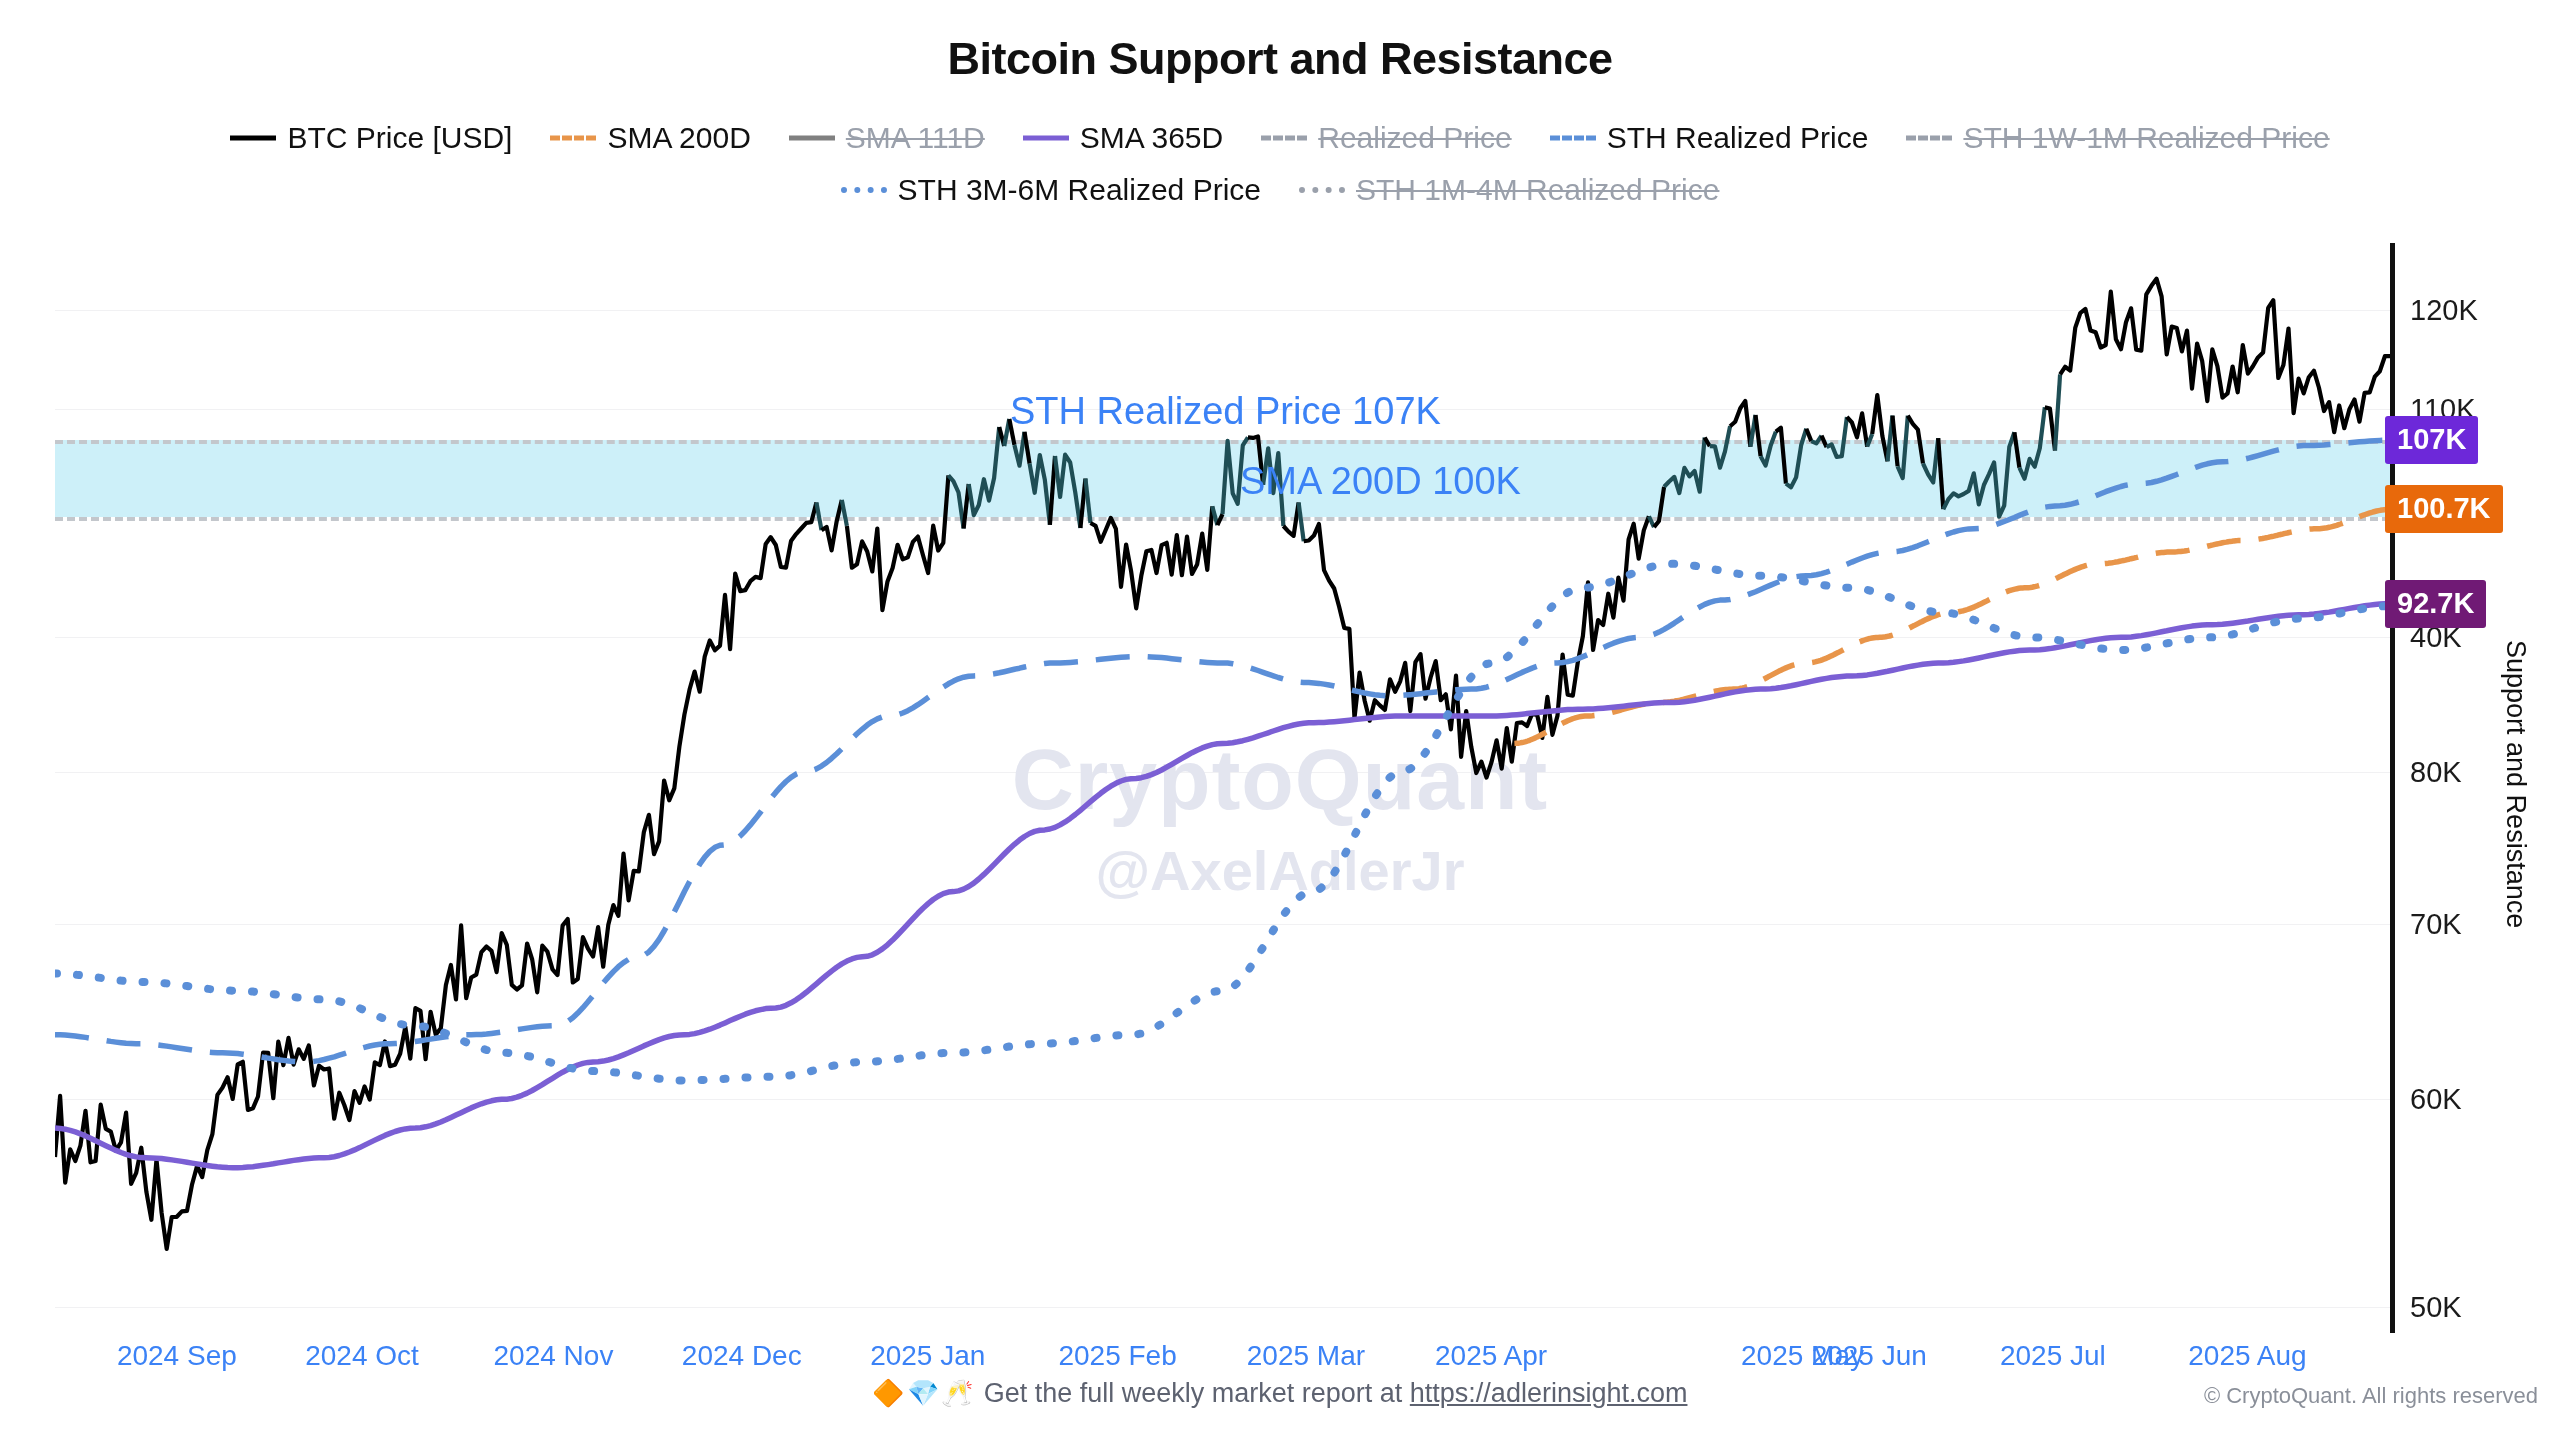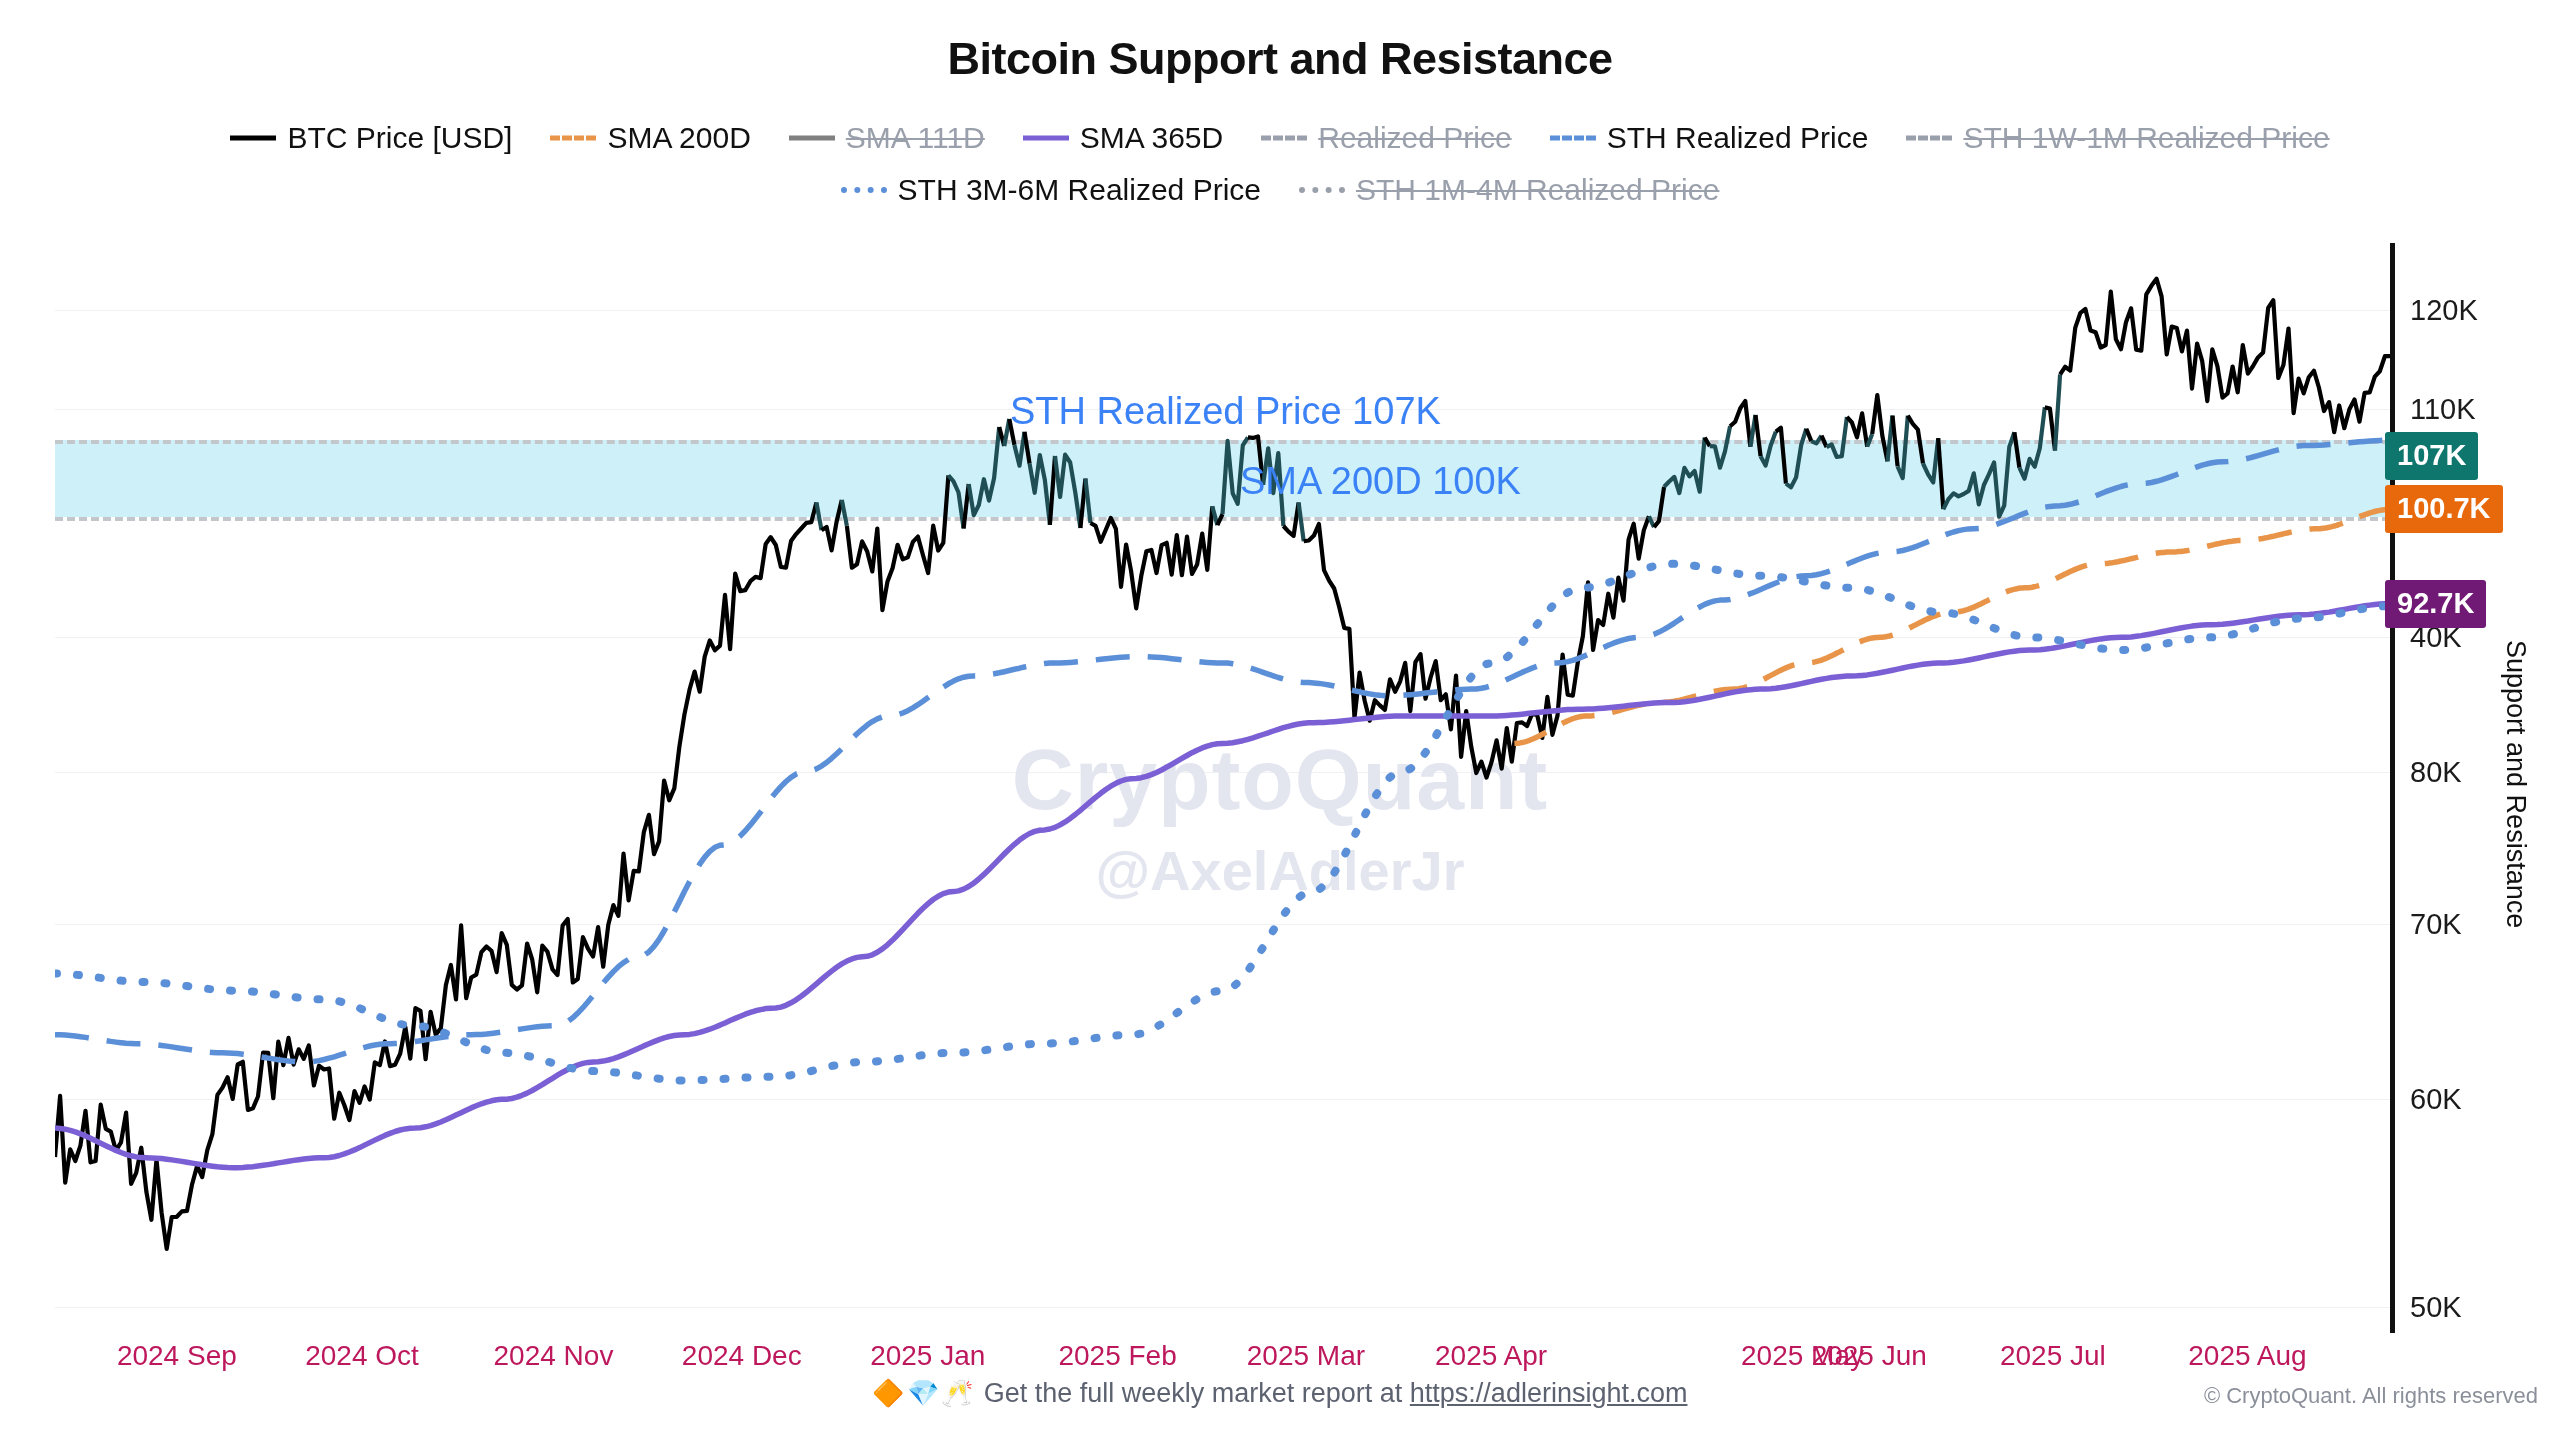--- a/index.html
+++ b/index.html
@@ -54,21 +54,21 @@
     writing-mode:vertical-rl;white-space:nowrap;
   }
 
   .price-badge{
     position:absolute;left:2385px;transform:translateY(-50%);
     padding:7px 12px 8px 12px;border-radius:3px;
     font-size:29px;font-weight:bold;color:#fff;white-space:nowrap;z-index:6;
   }
 
   .xtick{
-    position:absolute;top:1340px;font-size:28px;color:#be185d;
+    position:absolute;top:1340px;font-size:28px;color:#3b82f6;
     transform:translateX(-4px);white-space:nowrap;
   }
 
   
   .annot{position:absolute;font-size:38px;font-weight:normal;color:#3b82f6;white-space:nowrap;z-index:5;}
   .annot-sth{left:1010px;top:390px;}
   .annot-sma{left:1240px;top:460px;}
 
   
   .wm{position:absolute;left:0;width:2560px;text-align:center;color:#e3e5ef;
@@ -245,21 +245,21 @@
       <div class="ytick" style="top: 309.591px;">120K</div>
       <div class="ytick" style="top: 408.72px;">110K</div>
       <div class="ytick" style="top: 637.338px;">40K</div>
       <div class="ytick" style="top: 771.524px;">80K</div>
       <div class="ytick" style="top: 923.652px;">70K</div>
       <div class="ytick" style="top: 1099.27px;">60K</div>
       <div class="ytick" style="top: 1306.98px;">50K</div>
     </div>
   <div class="ylabel">Support and Resistance</div>
   <div id="badges">
-      <div class="price-badge" style="top: 440.223px; background: #0f766e; margin-top: 16px;">107K</div>
+      <div class="price-badge" style="top: 440.223px; background: #6d28d9;">107K</div>
       <div class="price-badge" style="top: 509.357px; background: rgb(232, 105, 11);">100.7K</div>
       <div class="price-badge" style="top: 603.662px; background: #701a75;">92.7K</div>
     </div>
   <div id="xticks">
       <div class="xtick" style="left: 120.907px;">2024 Sep</div>
       <div class="xtick" style="left: 309.214px;">2024 Oct</div>
       <div class="xtick" style="left: 497.52px;">2024 Nov</div>
       <div class="xtick" style="left: 685.827px;">2024 Dec</div>
       <div class="xtick" style="left: 874.133px;">2025 Jan</div>
       <div class="xtick" style="left: 1062.44px;">2025 Feb</div>

